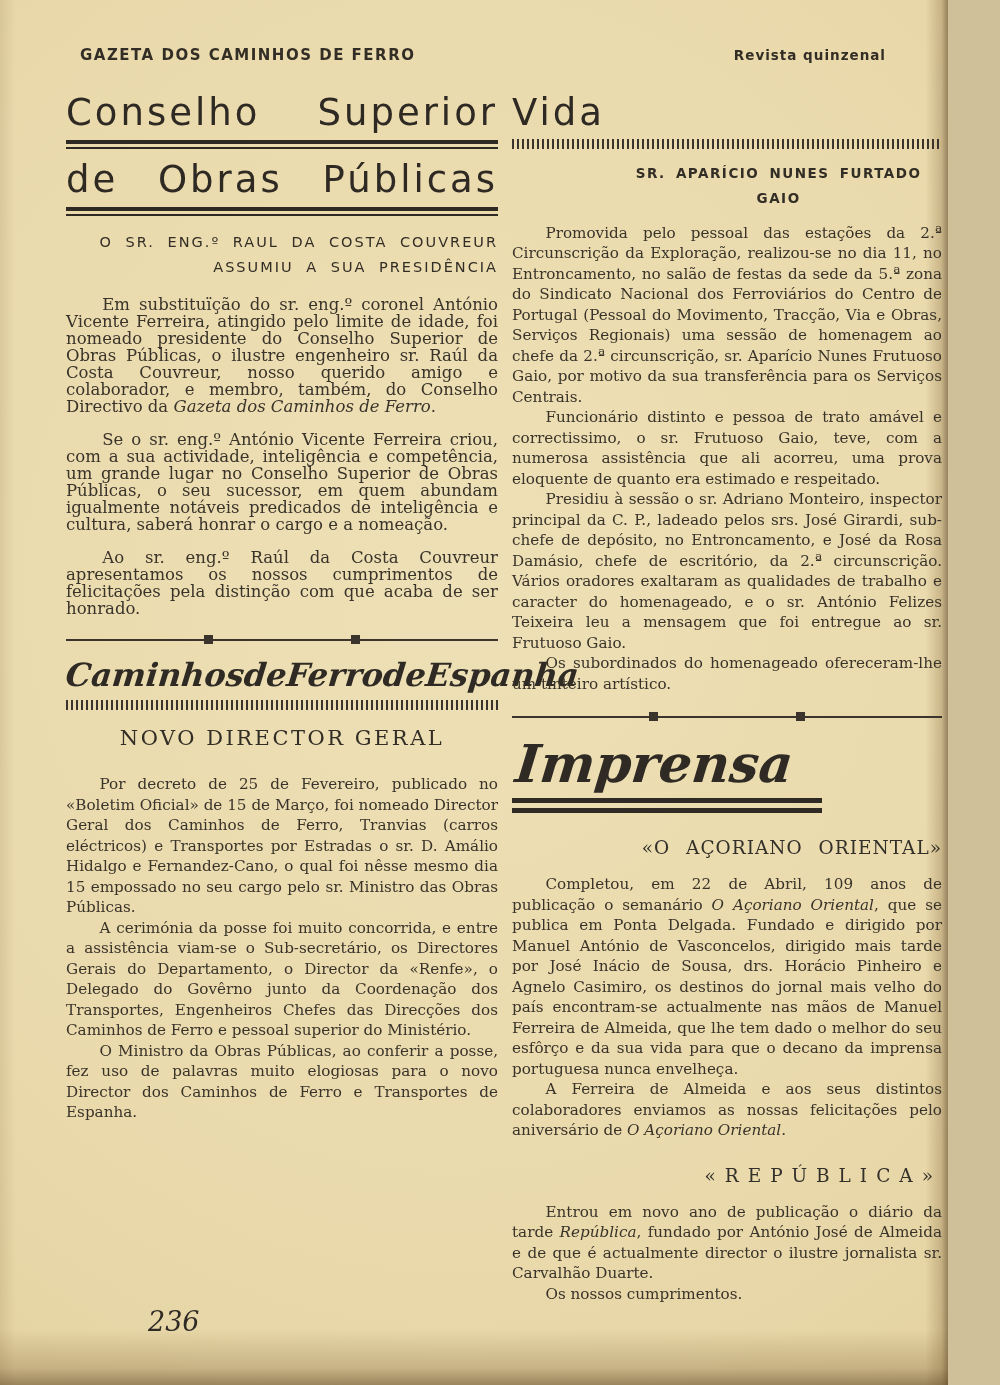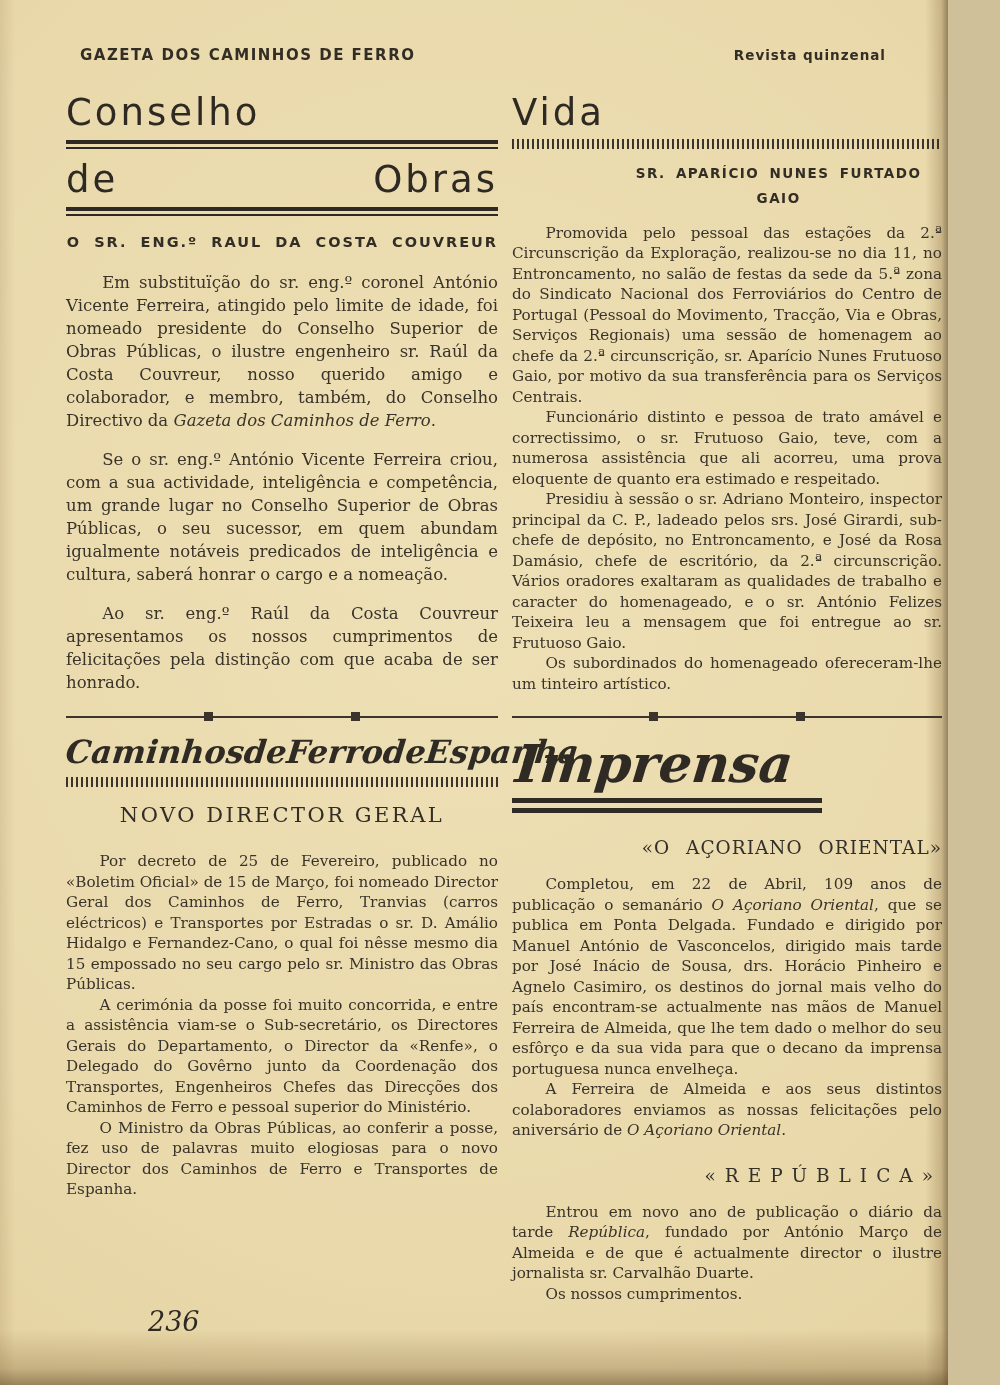--- a/index.html
+++ b/index.html
@@ -31,32 +31,32 @@
   }
   .double-rule{margin-top:7px;}
   .double-rule .r1{height:4px;background:#2e2a23;}
   .double-rule .r2{height:2px;background:#2e2a23;margin-top:3px;}
   .hl2{margin-top:12px;}
 
   .hatch{height:10px;margin-top:6px;
     background:repeating-linear-gradient(90deg,#3a342c 0 2px, rgba(0,0,0,0) 2px 5px);}
 
   .subhead{
-    font-family:"DejaVu Sans", sans-serif;font-weight:bold;color:#322d25;
+    font-family:"DejaVu Sans", sans-serif;font-weight:normal;color:#322d25;
     font-size:14.5px;letter-spacing:2px;word-spacing:6px;line-height:1.75;
     text-align:right;margin-top:14px;margin-bottom:10px;
   }
   .subhead-right{
     font-family:"DejaVu Sans", sans-serif;font-weight:bold;color:#322d25;
     font-size:13.5px;letter-spacing:1.5px;word-spacing:4px;line-height:1.85;
     margin:12px 0 12px 24%;text-align:center;
   }
 
   .body-text p{margin:0;text-indent:2.2em;text-align:justify;}
-  .a1-body p{font-size:16.5px;line-height:23px;margin-top:16px;}
+  .a1-body p{font-size:16.5px;line-height:17px;margin-top:16px;}
   .a2-body p,.col-right .body-text p{font-size:15.2px;line-height:20.5px;}
 
   .divider{display:flex;align-items:center;margin:18px 0 12px;}
   .divider .seg{flex:1;height:2px;background:#3a342c;}
   .divider .sq{width:9px;height:9px;background:#3a342c;}
 
   .script-title{
     font-family:"DejaVu Serif", serif;font-style:italic;font-weight:bold;
     color:#2f2b24;transform:skewX(-6deg);
   }
@@ -88,36 +88,39 @@
   <div class="header">
     <span class="brand">GAZETA DOS CAMINHOS DE FERRO</span>
     <span class="issue">Revista quinzenal</span>
   </div>
 
   <div class="col col-left">
 
     <div>
       <div class="headline-row">
         <span>Conselho</span>
+        <span>Superior</span>
       </div>
       <div class="double-rule">
           <div class="r1"></div>
           <div class="r2"></div>
         </div>
       <div class="headline-row hl2">
         <span>de</span>
         <span>Obras</span>
+        <span>Públicas</span>
       </div>
       <div class="double-rule">
           <div class="r1"></div>
           <div class="r2"></div>
         </div>
 
       <div class="subhead">
         <div>O SR. ENG.º RAUL DA COSTA COUVREUR</div>
+        <div>ASSUMIU A SUA PRESIDÊNCIA</div>
       </div>
 
       <div class="body-text a1-body">
         <p><span>Em substituïção do sr. eng.º coronel António Vicente Ferreira, atingido pelo limite de idade, foi nomeado presidente do Conselho Superior de Obras Públicas, o ilustre engenheiro sr. Raúl da Costa Couvreur, nosso querido amigo e colaborador, e membro, também, do Conselho Directivo da </span><i>Gazeta dos Caminhos de Ferro</i><span>.</span></p>
         <p><span>Se o sr. eng.º António Vicente Ferreira criou, com a sua actividade, inteligência e competência, um grande lugar no Conselho Superior de Obras Públicas, o seu sucessor, em quem abundam igualmente notáveis predicados de inteligência e cultura, saberá honrar o cargo e a nomeação.</span></p>
         <p><span>Ao sr. eng.º Raúl da Costa Couvreur apresentamos os nossos cumprimentos de felicitações pela distinção com que acaba de ser honrado.</span></p>
       </div>
     </div>
 
     <div class="divider">
@@ -185,21 +188,21 @@
       </div>
 
       <div class="section-heading">«O AÇORIANO ORIENTAL»</div>
       <div class="body-text">
         <p><span>Completou, em 22 de Abril, 109 anos de publicação o semanário </span><i>O Açoriano Oriental</i><span>, que se publica em Ponta Delgada. Fundado e dirigido por Manuel António de Vasconcelos, dirigido mais tarde por José Inácio de Sousa, drs. Horácio Pinheiro e Agnelo Casimiro, os destinos do jornal mais velho do país encontram-se actualmente nas mãos de Manuel Ferreira de Almeida, que lhe tem dado o melhor do seu esfôrço e da sua vida para que o decano da imprensa portuguesa nunca envelheça.</span></p>
         <p><span>A Ferreira de Almeida e aos seus distintos colaboradores enviamos as nossas felicitações pelo aniversário de </span><i>O Açoriano Oriental</i><span>.</span></p>
       </div>
 
       <div class="section-heading spread">«REPÚBLICA»</div>
       <div class="body-text">
-        <p><span>Entrou em novo ano de publicação o diário da tarde </span><i>República</i><span>, fundado por António Março de Almeida e de que é actualmente director o ilustre jornalista sr. Carvalhão Duarte.</span></p>
+        <p><span>Entrou em novo ano de publicação o diário da tarde </span><i>República</i><span>, fundado por António José de Almeida e de que é actualmente director o ilustre jornalista sr. Carvalhão Duarte.</span></p>
         <p><span>Os nossos cumprimentos.</span></p>
       </div>
     </div>
 
   </div>
 
   <div class="page-num">236</div>
 
 </div>
 

